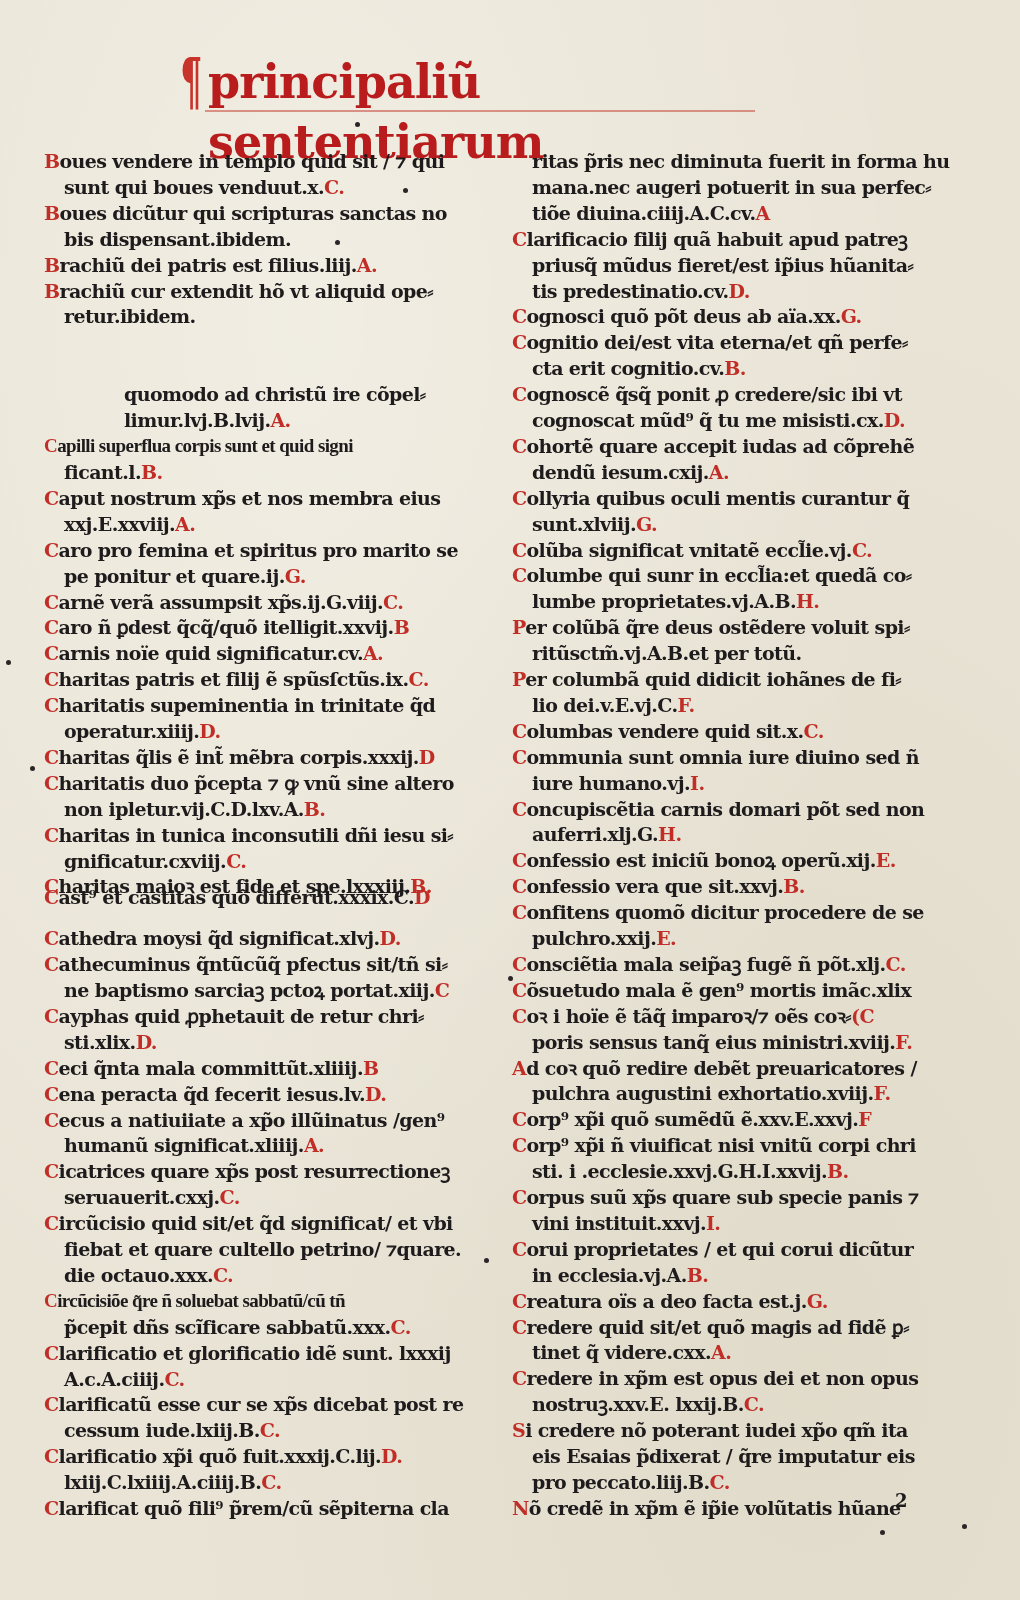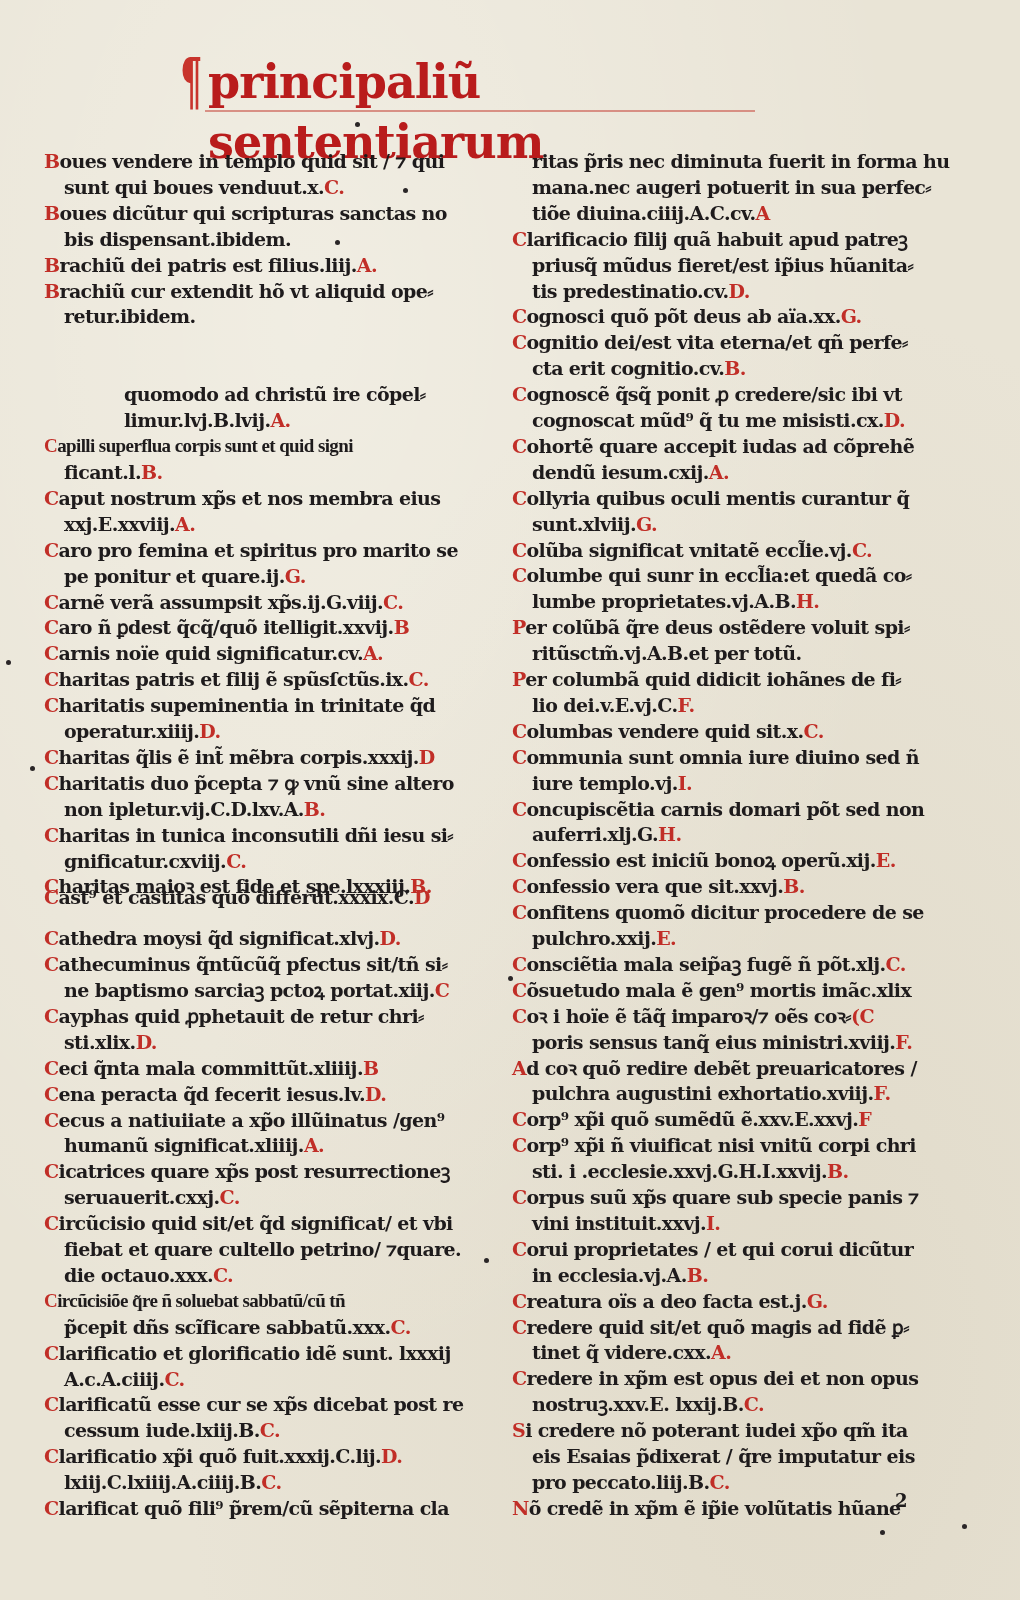--- a/index.html
+++ b/index.html
@@ -163,21 +163,21 @@
       <div class="line indent" style="top: 362.6px;"><span>sunt.xlviij.</span><span class="ref">G.</span></div>
       <div class="line" style="top: 388.5px;"><span class="initial">C</span><span>olũba significat vnitatẽ eccl̃ie.vj.</span><span class="ref">C.</span></div>
       <div class="line" style="top: 414.4px;"><span class="initial">C</span><span>olumbe qui sunr in eccl̃ia:et quedã co⸗</span></div>
       <div class="line indent" style="top: 440.3px;"><span>lumbe proprietates.vj.A.B.</span><span class="ref">H.</span></div>
       <div class="line" style="top: 466.2px;"><span class="initial">P</span><span>er colũbã q̃re deus ostẽdere voluit spi⸗</span></div>
       <div class="line indent" style="top: 492.1px;"><span>ritũsctm̃.vj.A.B.et per totũ.</span></div>
       <div class="line" style="top: 518px;"><span class="initial">P</span><span>er columbã quid didicit iohãnes de fi⸗</span></div>
       <div class="line indent" style="top: 543.9px;"><span>lio dei.v.E.vj.C.</span><span class="ref">F.</span></div>
       <div class="line" style="top: 569.8px;"><span class="initial">C</span><span>olumbas vendere quid sit.x.</span><span class="ref">C.</span></div>
       <div class="line" style="top: 595.7px;"><span class="initial">C</span><span>ommunia sunt omnia iure diuino sed ñ</span></div>
-      <div class="line indent" style="top: 621.6px;"><span>iure templo.vj.</span><span class="ref">I.</span></div>
+      <div class="line indent" style="top: 621.6px;"><span>iure humano.vj.</span><span class="ref">I.</span></div>
       <div class="line" style="top: 647.5px;"><span class="initial">C</span><span>oncupiscẽtia carnis domari põt sed non</span></div>
       <div class="line indent" style="top: 673.4px;"><span>auferri.xlj.G.</span><span class="ref">H.</span></div>
       <div class="line" style="top: 699.3px;"><span class="initial">C</span><span>onfessio est iniciũ bonoꝝ operũ.xij.</span><span class="ref">E.</span></div>
       <div class="line" style="top: 725.2px;"><span class="initial">C</span><span>onfessio vera que sit.xxvj.</span><span class="ref">B.</span></div>
       <div class="line" style="top: 751.1px;"><span class="initial">C</span><span>onfitens quomõ dicitur procedere de se</span></div>
       <div class="line indent" style="top: 777px;"><span>pulchro.xxij.</span><span class="ref">E.</span></div>
       <div class="line" style="top: 802.9px;"><span class="initial">C</span><span>onsciẽtia mala seip̃aꝫ fugẽ ñ põt.xlj.</span><span class="ref">C.</span></div>
       <div class="line" style="top: 828.8px;"><span class="initial">C</span><span>õsuetudo mala ẽ gen⁹ mortis imãc.xlix</span></div>
       <div class="line" style="top: 854.7px;"><span class="initial">C</span><span>oꝛ i hoïe ẽ tãq̃ imparoꝛ/⁊ oẽs coꝛ⸗</span><span class="ref">(C</span></div>
       <div class="line indent" style="top: 880.6px;"><span>poris sensus tanq̃ eius ministri.xviij.</span><span class="ref">F.</span></div>

